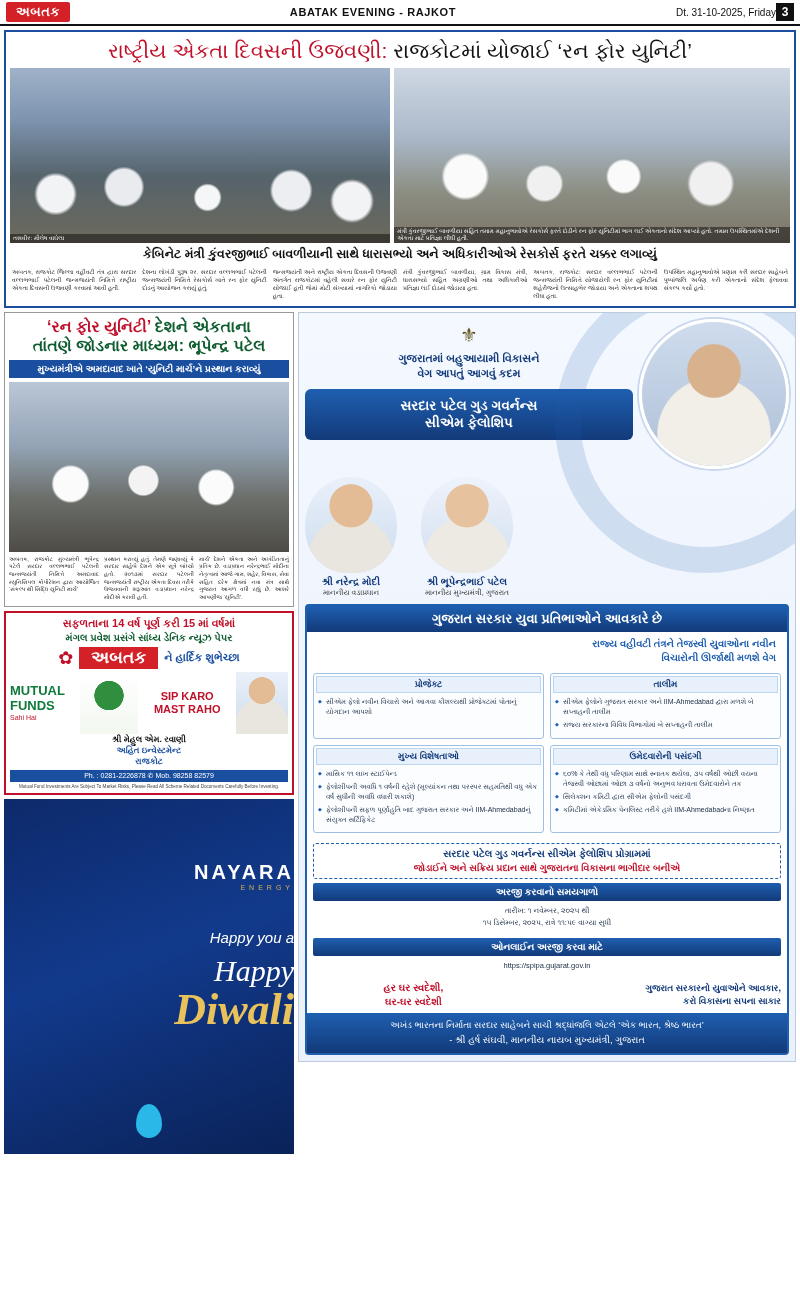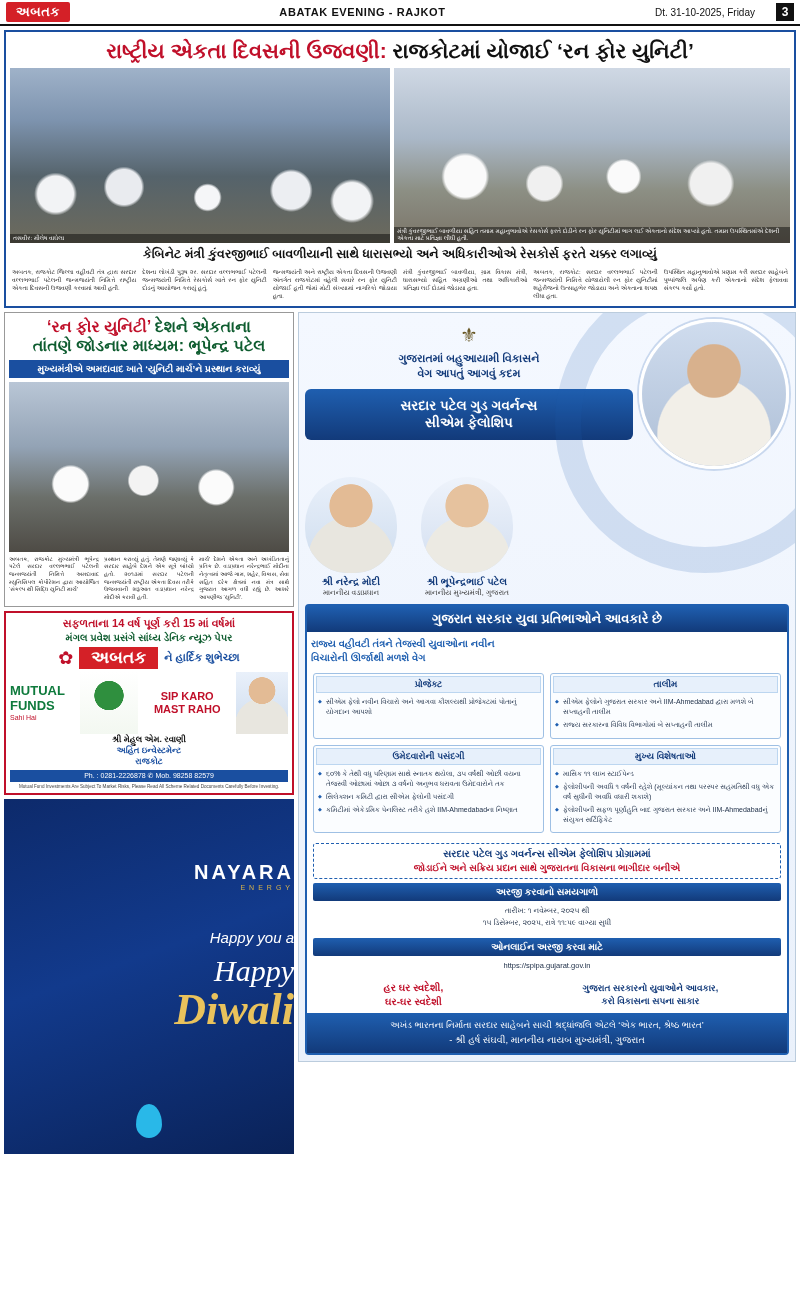--- a/index.html
+++ b/index.html
@@ -15,32 +15,32 @@
   
   .masthead {
     display: flex; align-items: center; justify-content: space-between;
     height: 26px; border-bottom: 2px solid #111; padding: 0 6px;
   }
   .logo-box {
     background: #d42027; color: #fff; font-weight: bold; font-size: 13px;
     padding: 2px 10px; letter-spacing: .5px; border-radius: 2px;
   }
   .mast-center { font-size: 11px; font-weight: bold; letter-spacing: .6px; }
-  .mast-right { display:flex; align-items:center; gap:21px; font-size:10px; }
+  .mast-right { display:flex; align-items:center; gap:0; font-size:10px; }
   .page-num {
     background:#111; color:#fff; font-weight:bold; font-size:12px;
     width:18px; height:18px; display:flex; align-items:center; justify-content:center;
   }
 
   
   .lead {
     border: 2px solid #1a4fa0; margin: 4px; padding: 4px;
   }
   .lead-head {
-    text-align: center; font-size: 21px; font-weight: bold; color:#c0102a;
+    text-align: center; font-size: 21px; font-weight: normal; color:#c0102a;
     line-height: 1.15; padding: 3px 0 5px;
   }
   .lead-head .blk { color:#111; }
   .photos { display:flex; gap: 4px; }
   .photo { position: relative; overflow:hidden; }
   .photo.left { width: 49%; height: 175px; }
   .photo.right { width: 51%; height: 175px; }
 
   .ph-caption {
     position:absolute; bottom:0; left:0; right:0;
@@ -128,21 +128,21 @@
   .leader .nm { font-size:10px; font-weight:bold; color:#123a7a; margin-top:3px; }
   .leader .ds { font-size:7.5px; color:#333; }
 
   .welcome {
     margin-top:6px; border:2px solid #1f5fb0; border-radius:4px; background:#fff;
   }
   .welcome-h {
     background:linear-gradient(180deg,#1f5fb0,#123a7a); color:#fff; text-align:center;
     font-size:13px; font-weight:bold; padding:5px;
   }
-  .welcome-sub { text-align:left; color:#1f5fb0; font-size:10px; font-weight:bold; padding:5px 4px 2px; line-height:1.4; }
+  .welcome-sub { text-align:right; color:#1f5fb0; font-size:10px; font-weight:bold; padding:5px 11px 2px; line-height:1.4; }
   .grid2 { display:grid; grid-template-columns:1fr 1fr; gap:6px; padding:6px; }
   .card { border:1px solid #9fc0e4; border-radius:3px; padding:4px; background:#fbfdff; }
   .card h4 {
     background:#e7f0fb; color:#123a7a; font-size:9px; text-align:center; padding:2px;
     border:1px solid #bcd6f0; margin:-2px -2px 4px;
   }
   .card ul { list-style:none; }
   .card li { font-size:7px; line-height:1.45; color:#1a2b44; padding-left:8px; position:relative; margin-bottom:3px; }
   .card li:before { content:"◆"; position:absolute; left:0; color:#1f5fb0; font-size:5px; top:1px; }
 
@@ -154,21 +154,21 @@
 
   .two-cols { display:grid; grid-template-columns:1fr; gap:6px; padding:0 6px 6px; }
   .blue-h {
     background:linear-gradient(180deg,#1f5fb0,#123a7a); color:#fff; text-align:center;
     font-size:9.5px; font-weight:bold; padding:3px; border-radius:2px;
   }
   .blue-b { text-align:center; font-size:7.5px; color:#1a2b44; padding:4px 2px; line-height:1.5; }
 
   .slogans { display:grid; grid-template-columns:1fr 1.3fr; gap:6px; padding:0 6px 4px; align-items:center; }
   .slogan-l { text-align:center; color:#c0102a; font-size:10px; font-weight:bold; line-height:1.4; }
-  .slogan-r { text-align:center; color:#123a7a; font-size:9px; font-weight:bold; line-height:1.4; }
+  .slogan-r { text-align:right; color:#123a7a; font-size:9px; font-weight:bold; line-height:1.4; }
   .footer-band {
     background:linear-gradient(180deg,#1f5fb0,#123a7a); color:#fff; text-align:center;
     font-size:9px; padding:6px 4px; line-height:1.5;
   }
   .footer-band .nm { font-size:9.5px; }
 
   
   .ph {
     width:100%; height:100%;
     background:
@@ -389,33 +389,33 @@
               </ul>
             </div>
             <div class="card">
               <h4>તાલીમ</h4>
               <ul>
                 <li>સીએમ ફેલોને ગુજરાત સરકાર અને IIM-Ahmedabad દ્વારા મળશે બે સપ્તાહની તાલીમ</li>
                 <li>રાજ્ય સરકારના વિવિધ વિભાગોમાં બે સપ્તાહની તાલીમ</li>
               </ul>
             </div>
             <div class="card">
+              <h4>મુખ્ય વિશેષતાઓ</h4>
+              <ul>
+                <li>માસિક ૧૧ લાખ સ્ટાઈપેન્ડ</li>
+                <li>ફેલોશીપની અવધિ ૧ વર્ષની રહેશે (મૂલ્યાંકન તથા પરસ્પર સહમતિથી વધુ એક વર્ષ સુધીની અવધિ વધારી શકાશે)</li>
+                <li>ફેલોશીપની સફળ પૂર્ણાહુતિ બાદ ગુજરાત સરકાર અને IIM-Ahmedabadનું સંયુક્ત સર્ટિફિકેટ</li>
+              </ul>
+            </div>
+            <div class="card">
               <h4>ઉમેદવારોની પસંદગી</h4>
               <ul>
                 <li>૬૦% કે તેથી વધુ પરિણામ સાથે સ્નાતક થયેલા, ૩૫ વર્ષથી ઓછી વયના તેજસ્વી ઓછામાં ઓછા ૩ વર્ષનો અનુભવ ધરાવતા ઉમેદવારોને તક</li>
                 <li>સિલેક્શન કમિટી દ્વારા સીએમ ફેલોની પસંદગી</li>
                 <li>કમિટીમાં એકેડમિક પેનલિસ્ટ તરીકે હશે IIM-Ahmedabadના નિષ્ણાત</li>
-              </ul>
-            </div>
-            <div class="card">
-              <h4>મુખ્ય વિશેષતાઓ</h4>
-              <ul>
-                <li>માસિક ૧૧ લાખ સ્ટાઈપેન્ડ</li>
-                <li>ફેલોશીપની અવધિ ૧ વર્ષની રહેશે (મૂલ્યાંકન તથા પરસ્પર સહમતિથી વધુ એક વર્ષ સુધીની અવધિ વધારી શકાશે)</li>
-                <li>ફેલોશીપની સફળ પૂર્ણાહુતિ બાદ ગુજરાત સરકાર અને IIM-Ahmedabadનું સંયુક્ત સર્ટિફિકેટ</li>
               </ul>
             </div>
           </div>
 
           <div class="join-band">
             <div class="t1">સરદાર પટેલ ગુડ ગવર્નન્સ સીએમ ફેલોશિપ પ્રોગ્રામમાં</div>
             <div class="t2">જોડાઈને અને સક્રિય પ્રદાન સાથે ગુજરાતના વિકાસના ભાગીદાર બનીએ</div>
           </div>
 
           <div class="two-cols">

